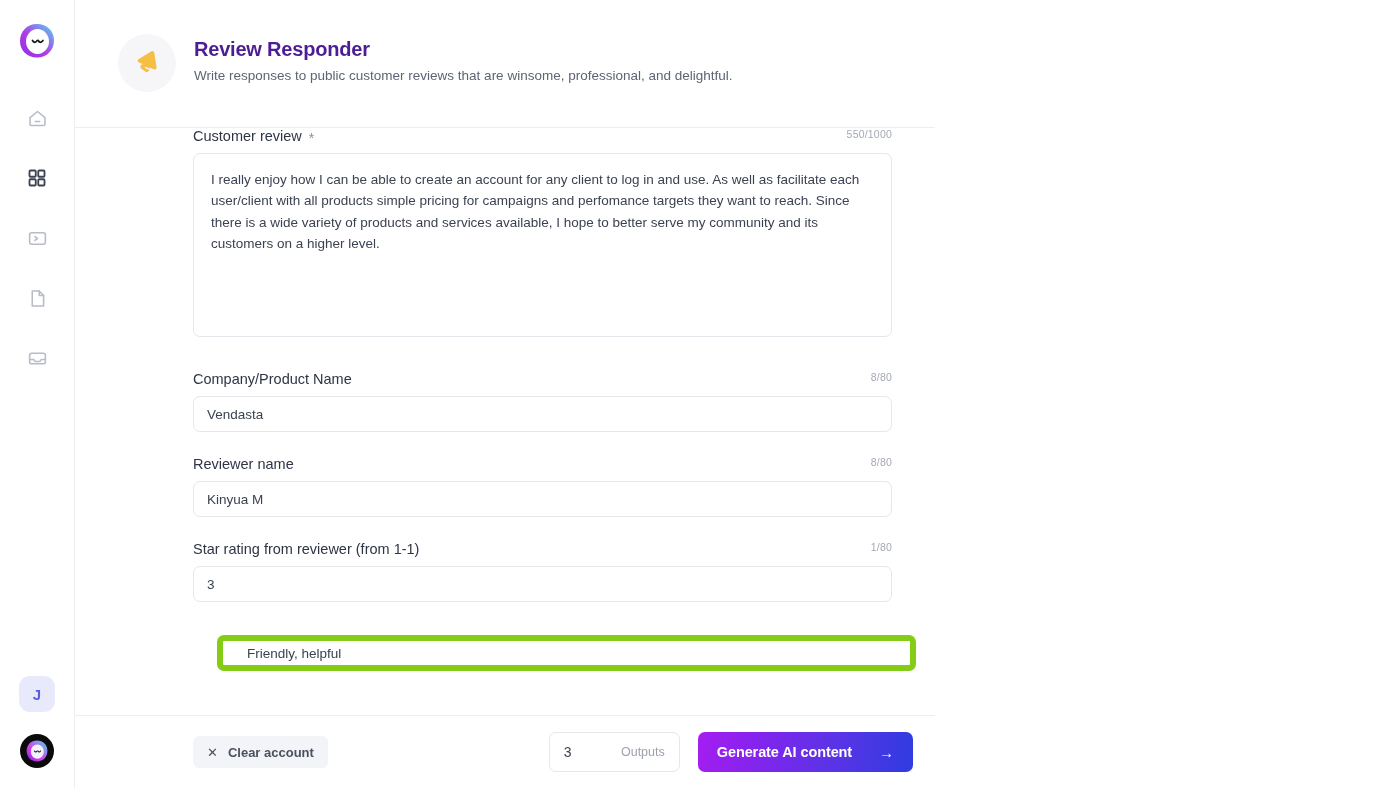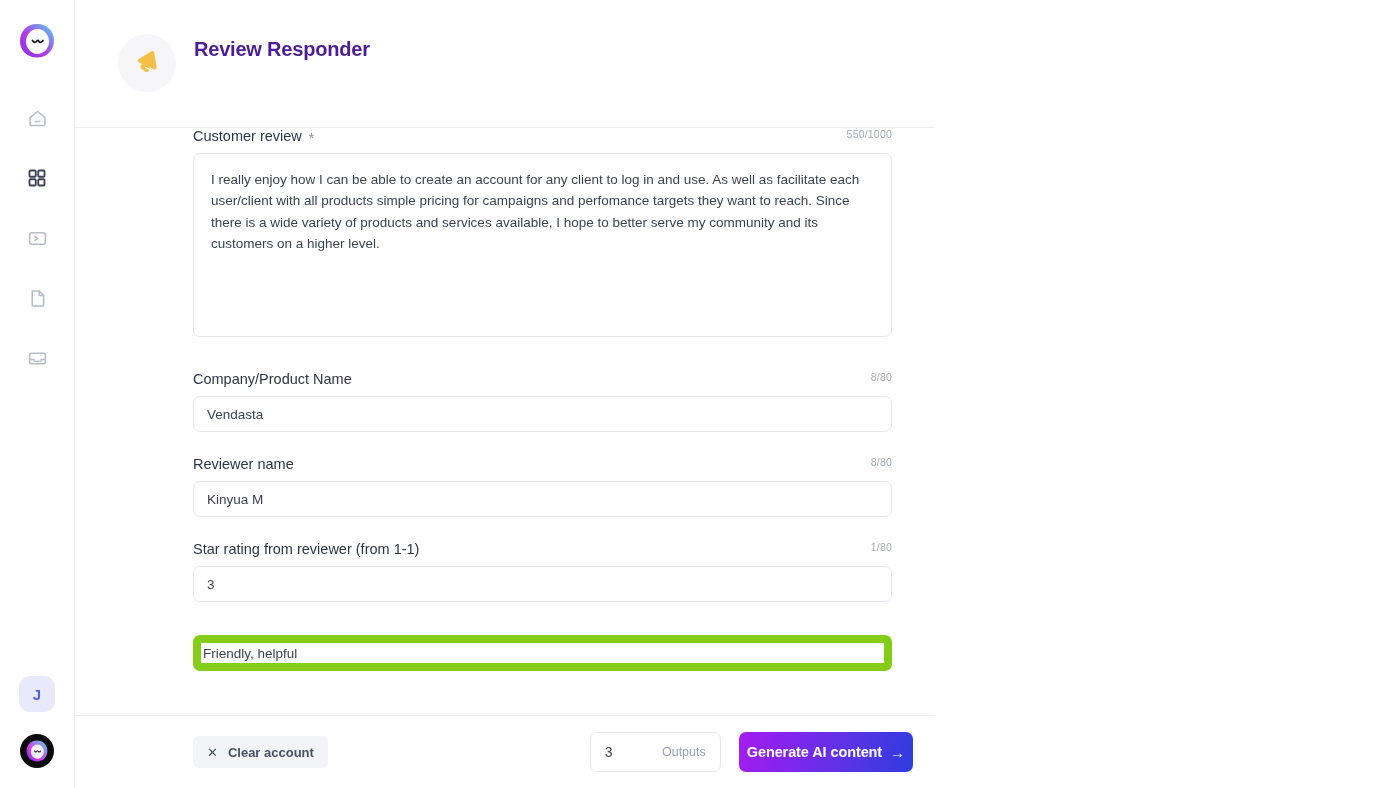--- a/index.html
+++ b/index.html
@@ -119,22 +119,23 @@
     width: 699px; height: 36px;
     border: 1px solid #e4e7ec; border-radius: 7px;
     margin-top: 9px;
     padding: 0 13px;
     font-size: 13.5px; color: #3b4251;
     background: #fff;
     font-family: "Liberation Sans", sans-serif;
     outline: none;
   }
   .txtinput.focused {
-    border: 8px solid #84cc16;
-    padding: 0 2px;
+    border: 6px solid #84cc16;
+    padding: 0 24px;
+    margin-left: 24px;
   }
   .gap-a { height: 30px; }
   .gap-b { height: 24px; }
 
   
   .footer-divider {
     position: absolute; left: 0; top: 715px;
     width: 860px; height: 1px; background: #eceef2;
   }
   .footer {
@@ -156,25 +157,25 @@
     width: 131px; height: 40px;
     border: 1px solid #e4e7ec; border-radius: 7px;
     display: flex; align-items: center; justify-content: space-between;
     padding: 0 14px;
     background: #fff;
     cursor: pointer;
   }
   .outputs-val { font-size: 14px; color: #3b4251; }
   .outputs-lbl { font-size: 12.5px; color: #9ba1ae; }
   .gen-btn {
-    height: 40px; padding: 0 8px;
+    height: 40px; padding: 0 19px;
     border: none; border-radius: 7px;
     background: linear-gradient(100deg, #a51ef0 0%, #8a22ee 22%, #5b33e6 62%, #2f3ce0 100%);
     color: #ffffff; font-size: 14.5px; font-weight: bold;
-    display: inline-flex; align-items: center; gap: 8px;
+    display: inline-flex; align-items: center; gap: 27px;
     cursor: pointer;
     font-family: "Liberation Sans", sans-serif;
     letter-spacing: -0.1px;
   }
   .arrow-gl { font-size: 15px; font-weight: normal; }
   .x-gl { font-size: 13px; font-weight: normal; }
 </style>
 </head>
 <body>
 
@@ -277,20 +278,21 @@
       <div class="tool-header">
         <div class="tool-icon-wrap">
           <svg width="32" height="32" viewBox="0 0 32 32">
             <path d="M20.5 4.2 C21.6 3.6 23 4.3 23.2 5.6 L25.6 20.6 C25.8 22 24.4 23 23.2 22.4 L7.8 15.2 C6.6 14.6 6.4 13 7.4 12.2 Z" fill="#f5bf45"></path>
             <path d="M11.8 16.8 L18.6 20 C19.4 20.4 19.6 21.5 19 22.2 L17.2 24.4 C16.6 25.2 15.4 25.3 14.6 24.7 L10.2 21.4 C9.2 20.6 9.1 19.2 9.9 18.3 Z" fill="#f5bf45"></path>
             <path d="M14.5 20.5 L18.2 22.2" stroke="#ffffff" stroke-width="1.3" stroke-linecap="round"></path>
           </svg>
         </div>
         <div class="tool-title-block">
           <div class="tool-title">Review Responder</div>
+          <div class="tool-sub">Write responses to public customer reviews that are winsome, professional, and delightful.</div>
         </div>
       </div>
       <div class="hdr-divider"></div>
 
       <div class="form-area">
 
         <div class="field">
           <div class="field-head">
             <div class="field-label">
               <span>Customer review</span>

